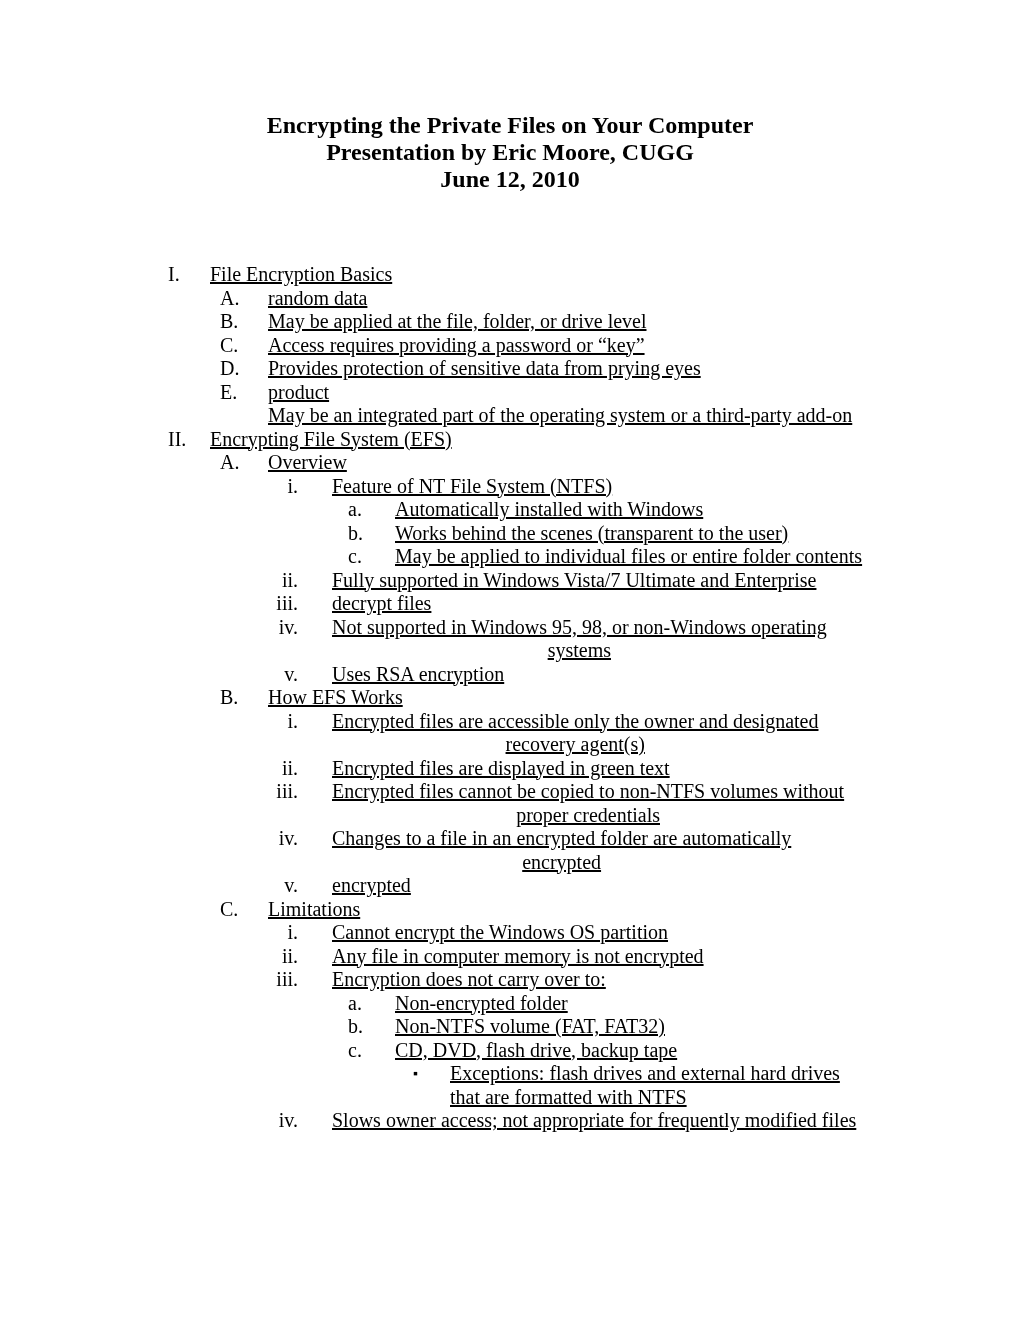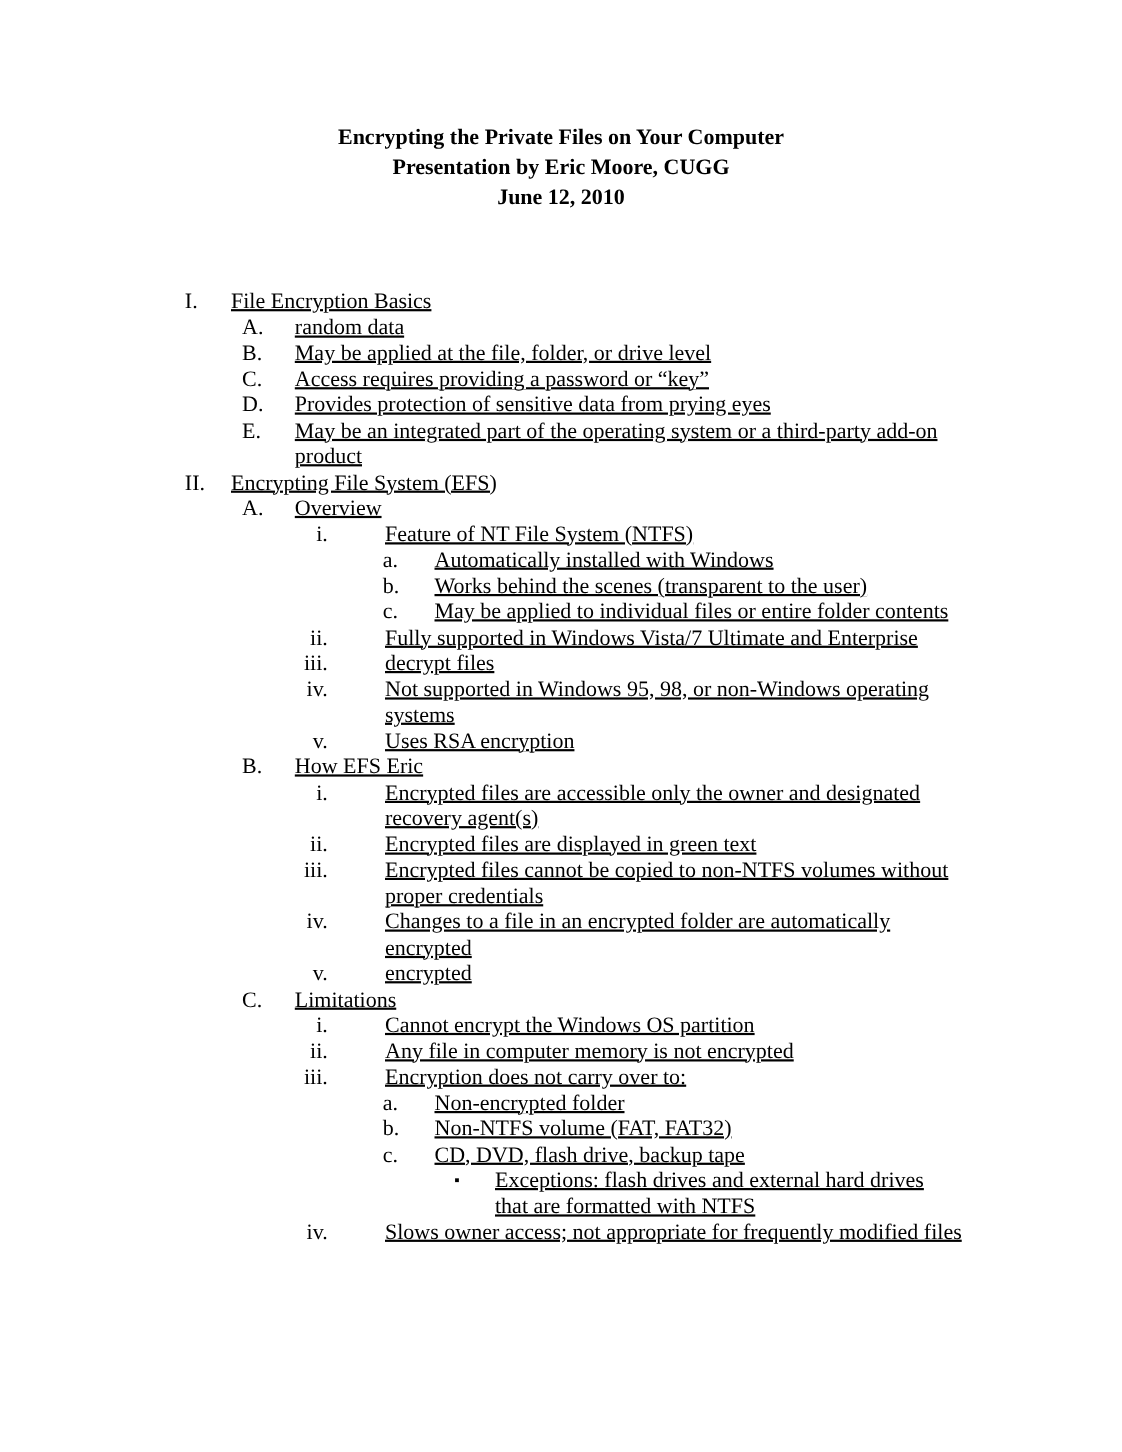--- a/index.html
+++ b/index.html
@@ -10,40 +10,40 @@
     color: #000000;
     font-family: "Liberation Serif", serif;
     overflow: hidden;
   }
   .page { width: 1020px; height: 1320px; position: relative; }
 
   .title-block {
     padding-top: 112px;
     text-align: center;
     font-weight: 700;
-    font-size: 20px;
+    font-size: 24px;
     line-height: 27px;
   }
 
   .outline {
     margin-top: 70px;
     width: 900px;
     font-size: 20px;
     line-height: 23.5px;
   }
   .row { display: flex; align-items: flex-start; }
   .marker { flex: 0 0 auto; }
   .text { flex: 0 1 auto; text-decoration: underline; }
   .line { white-space: nowrap; }
 
   
   .l1 { padding-left: 168px; } .l1 .marker { width: 42px; }
   .l2 { padding-left: 220px; } .l2 .marker { width: 48px; }
   .l3 { padding-left: 238px; } .l3 .marker { width: 60px; text-align: right; }
-  .l3 .text { margin-left: 52px; }
+  .l3 .text { margin-left: 34px; text-align: center; }
   .l4 { padding-left: 348px; } .l4 .marker { width: 47px; }
   .l5 { padding-left: 413px; } .l5 .marker { width: 37px; font-size: 14px; }
 </style>
 </head>
 <body>
 
 <div class="page">
 
   <div class="title-block">
     <div class="title-line">Encrypting the Private Files on Your Computer</div>
@@ -78,22 +78,22 @@
       </div>
       <div class="row l2">
         <span class="marker">D.</span>
         <div class="text">
           <div class="line">Provides protection of sensitive data from prying eyes</div>
         </div>
       </div>
       <div class="row l2">
         <span class="marker">E.</span>
         <div class="text">
+          <div class="line">product</div>
           <div class="line">May be an integrated part of the operating system or a third-party add-on</div>
-          <div class="line">product</div>
         </div>
       </div>
       <div class="row l1">
         <span class="marker">II.</span>
         <div class="text">
           <div class="line">Encrypting File System (EFS)</div>
         </div>
       </div>
       <div class="row l2">
         <span class="marker">A.</span>
@@ -146,21 +146,21 @@
       </div>
       <div class="row l3">
         <span class="marker">v.</span>
         <div class="text">
           <div class="line">Uses RSA encryption</div>
         </div>
       </div>
       <div class="row l2">
         <span class="marker">B.</span>
         <div class="text">
-          <div class="line">How EFS Eric</div>
+          <div class="line">How EFS Works</div>
         </div>
       </div>
       <div class="row l3">
         <span class="marker">i.</span>
         <div class="text">
           <div class="line">Encrypted files are accessible only the owner and designated</div>
           <div class="line">recovery agent(s)</div>
         </div>
       </div>
       <div class="row l3">

